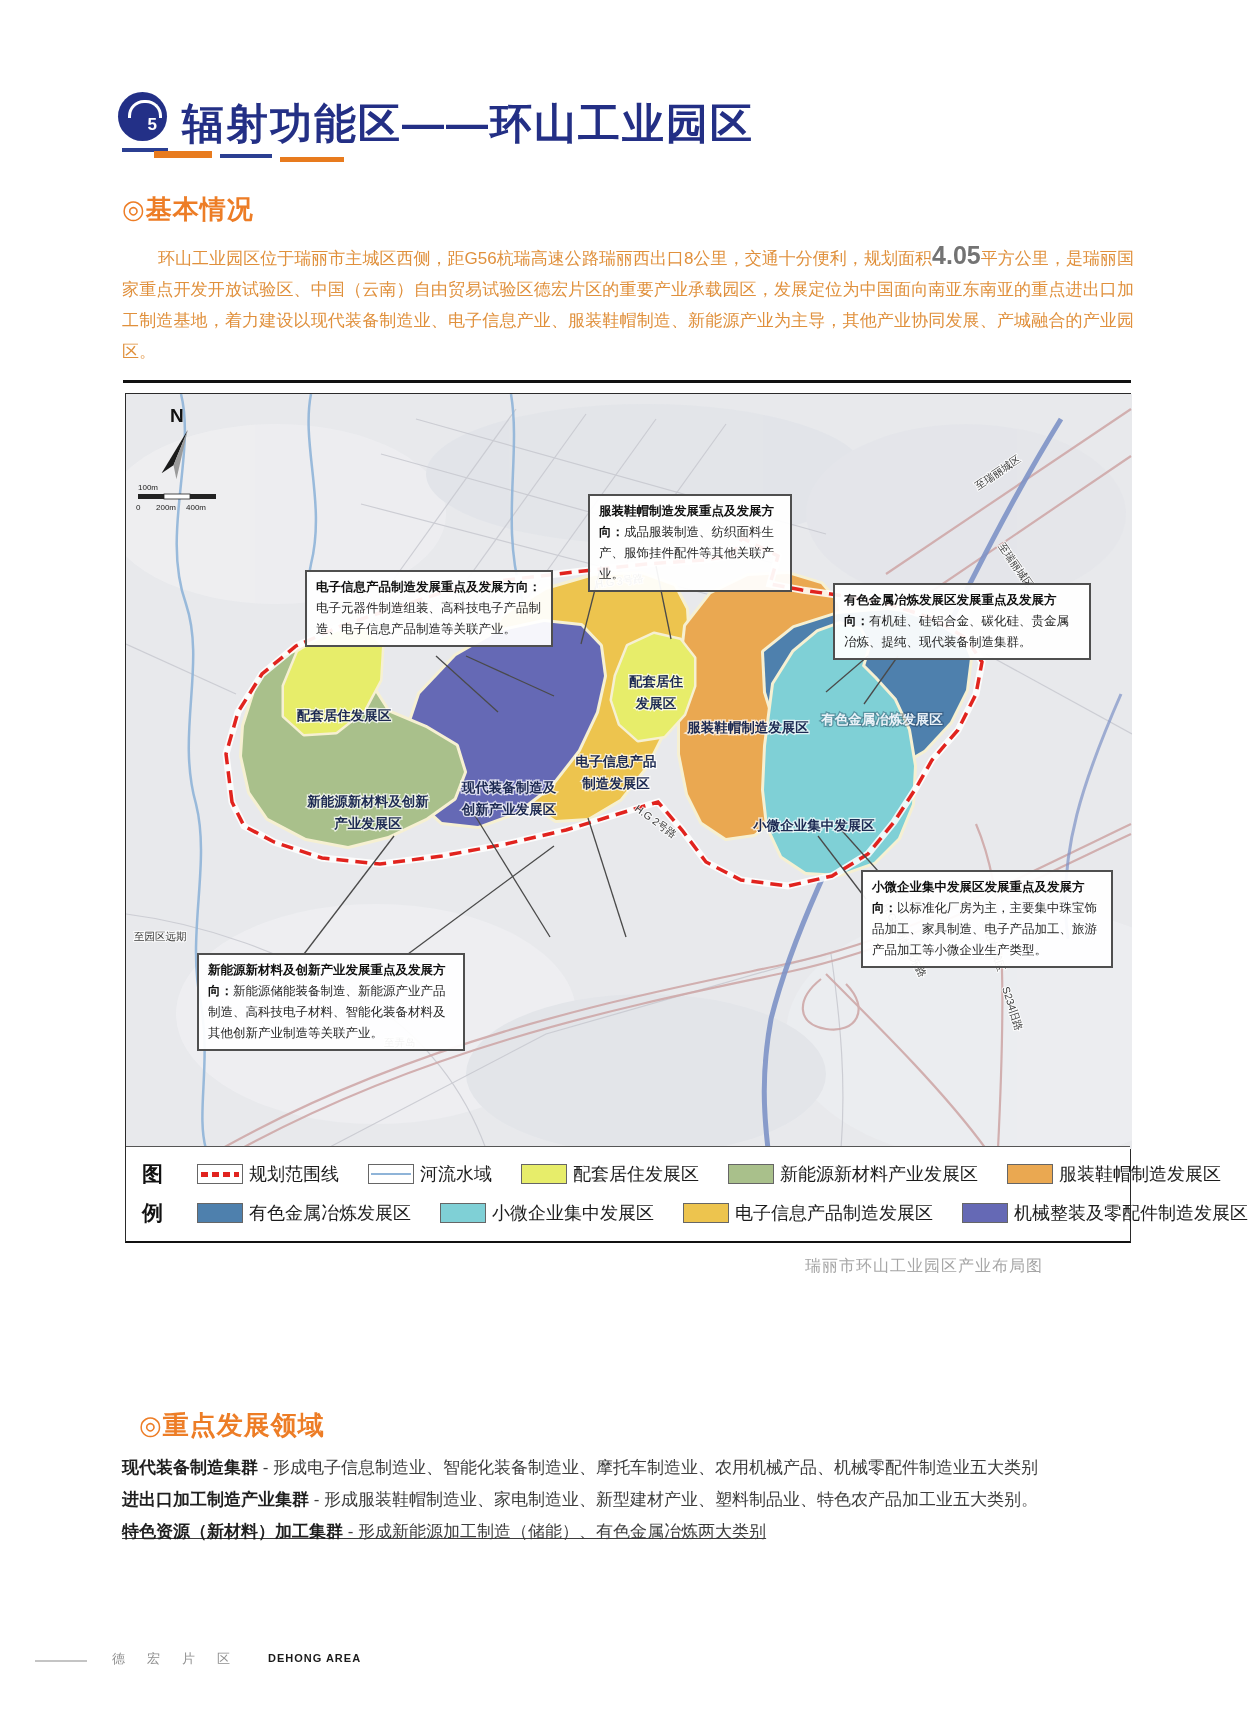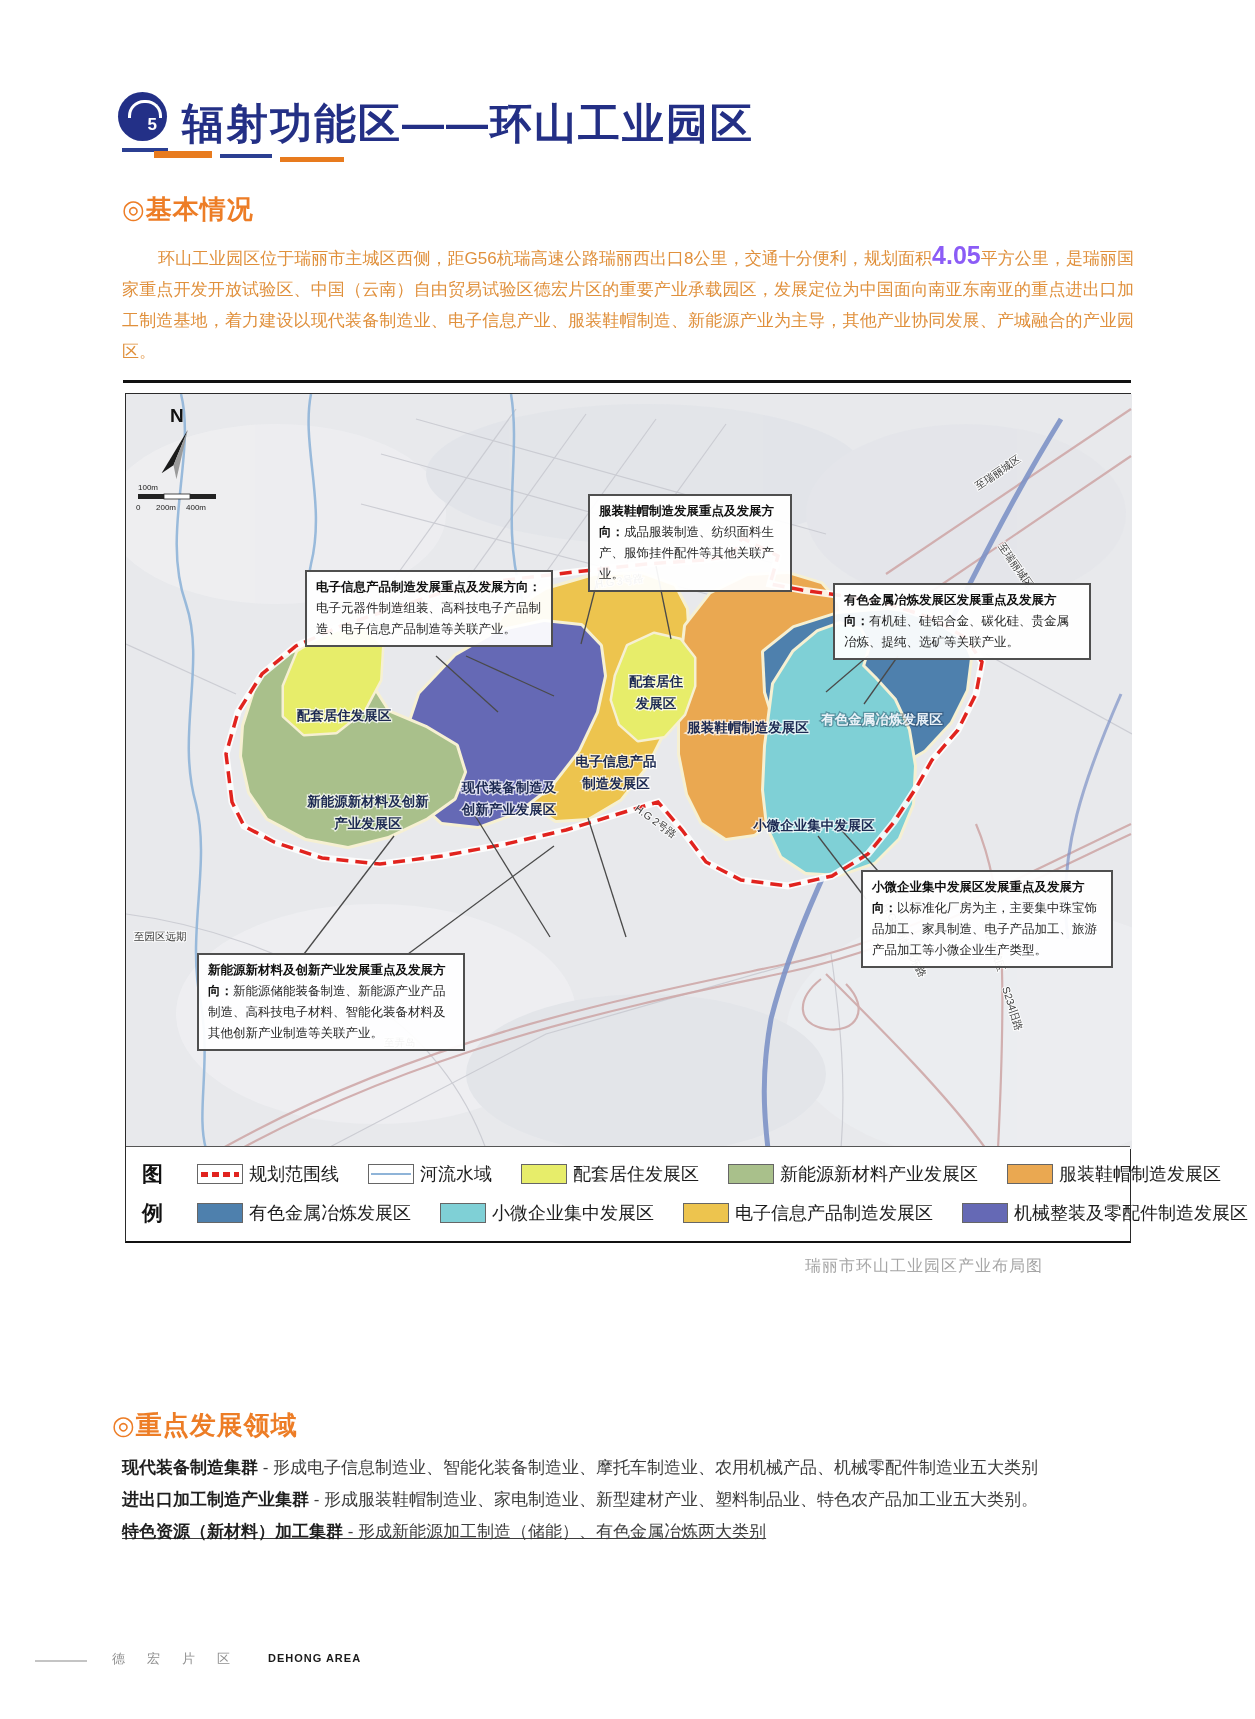--- a/index.html
+++ b/index.html
@@ -15,21 +15,21 @@
   .deco div{position:absolute;}
   .d-b1{left:0;top:2px;width:46px;height:4px;background:#2b3f92;}
   .d-o1{left:32px;top:5px;width:58px;height:7px;background:#e87b1e;}
   .d-b2{left:98px;top:8px;width:52px;height:4px;background:#2b3f92;}
   .d-o2{left:158px;top:11px;width:64px;height:5px;background:#e87b1e;}
 
   
   .sec-head{position:absolute;font-size:26px;font-weight:bold;color:#ed7d26;letter-spacing:1px;}
   .body-par{position:absolute;left:122px;top:240px;width:1012px;font-size:17px;line-height:31px;
             color:#e0903c;text-align:justify;text-indent:36px;}
-  .body-par .hl{font-size:25px;font-weight:bold;color:#8b5cf6;}
+  .body-par .hl{font-size:25px;font-weight:bold;color:#737373;}
 
   
   .top-rule{position:absolute;left:123px;top:380px;width:1008px;height:3px;background:#111;}
   .map-panel{position:absolute;left:125px;top:393px;width:1006px;height:850px;background:#e8e9ec;
              border:1px solid #2a2a2a;border-bottom:2px solid #111;box-sizing:border-box;}
   .map-svg{position:absolute;left:0;top:0;}
 
   
   .callout{position:absolute;background:rgba(255,255,255,.94);border:2px solid #4f4f4f;
            padding:5px 9px;font-size:12.5px;line-height:21px;color:#262626;box-sizing:border-box;}
@@ -270,32 +270,32 @@
     </div>
   </div>
 
   <div class="callout co-dianzi">
     <b>电子信息产品制造发展重点及发展方向：</b><span>电子元器件制造组装、高科技电子产品制造、电子信息产品制造等关联产业。</span>
   </div>
   <div class="callout co-fuzhuang">
     <b>服装鞋帽制造发展重点及发展方向：</b><span>成品服装制造、纺织面料生产、服饰挂件配件等其他关联产业。</span>
   </div>
   <div class="callout co-youse">
-    <b>有色金属冶炼发展区发展重点及发展方向：</b><span>有机硅、硅铝合金、碳化硅、贵金属冶炼、提纯、选矿等关联产业。</span>
+    <b>有色金属冶炼发展区发展重点及发展方向：</b><span>有机硅、硅铝合金、碳化硅、贵金属冶炼、提纯、现代装备制造集群。</span>
   </div>
   <div class="callout co-xinnengyuan">
     <b>新能源新材料及创新产业发展重点及发展方向：</b><span>新能源储能装备制造、新能源产业产品制造、高科技电子材料、智能化装备材料及其他创新产业制造等关联产业。</span>
   </div>
   <div class="callout co-xiaowei">
     <b>小微企业集中发展区发展重点及发展方向：</b><span>以标准化厂房为主，主要集中珠宝饰品加工、家具制造、电子产品加工、旅游产品加工等小微企业生产类型。</span>
   </div>
 
   <div class="map-caption">瑞丽市环山工业园区产业布局图</div>
 
-  <div class="sec-head" style="left:112px;top:1408px;">◎重点发展领域</div>
+  <div class="sec-head" style="left:139px;top:1408px;">◎重点发展领域</div>
   <div class="focus-line" style="top:1456px;">
     <b>现代装备制造集群</b><span> - 形成电子信息制造业、智能化装备制造业、摩托车制造业、农用机械产品、机械零配件制造业五大类别</span>
   </div>
   <div class="focus-line" style="top:1488px;">
     <b>进出口加工制造产业集群</b><span> - 形成服装鞋帽制造业、家电制造业、新型建材产业、塑料制品业、特色农产品加工业五大类别。</span>
   </div>
   <div class="focus-line" style="top:1520px;text-decoration:underline;">
     <b>特色资源（新材料）加工集群</b><span> - 形成新能源加工制造（储能）、有色金属冶炼两大类别</span>
   </div>
 

